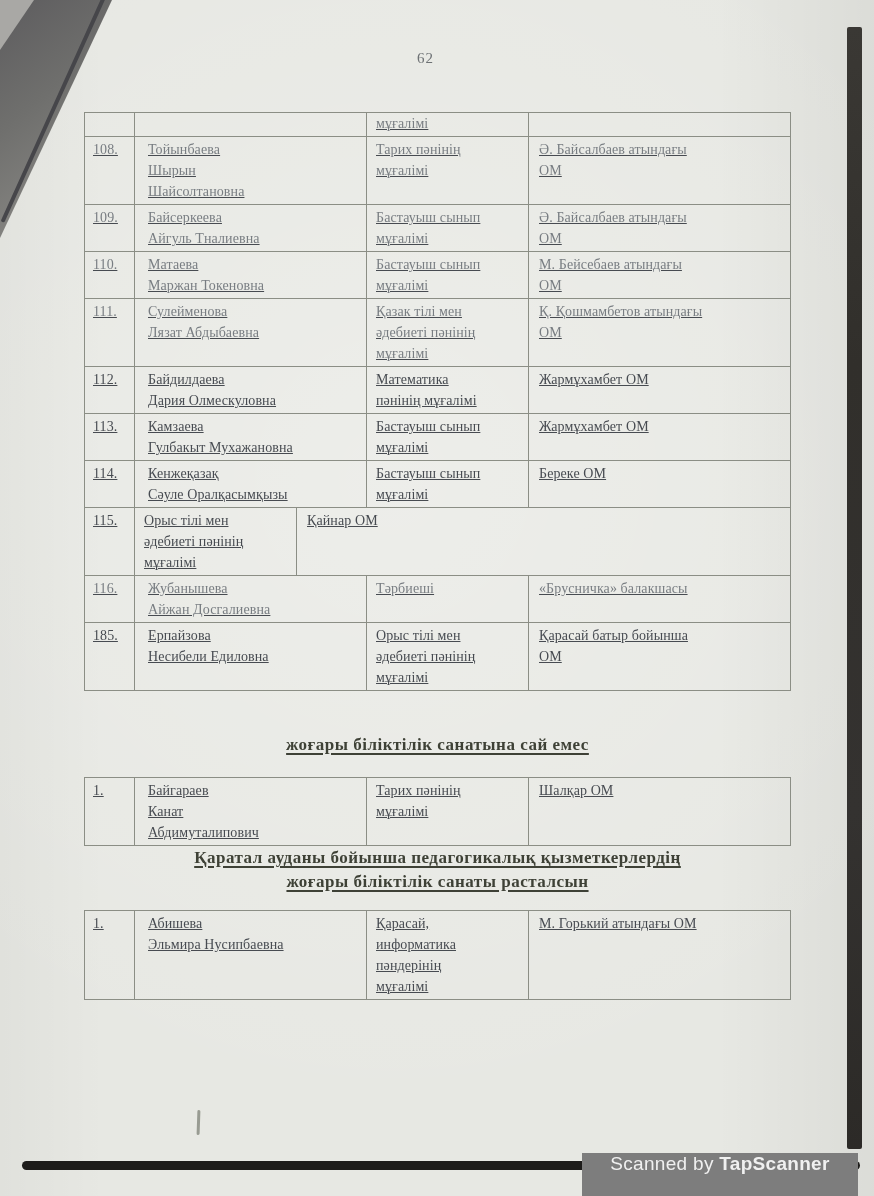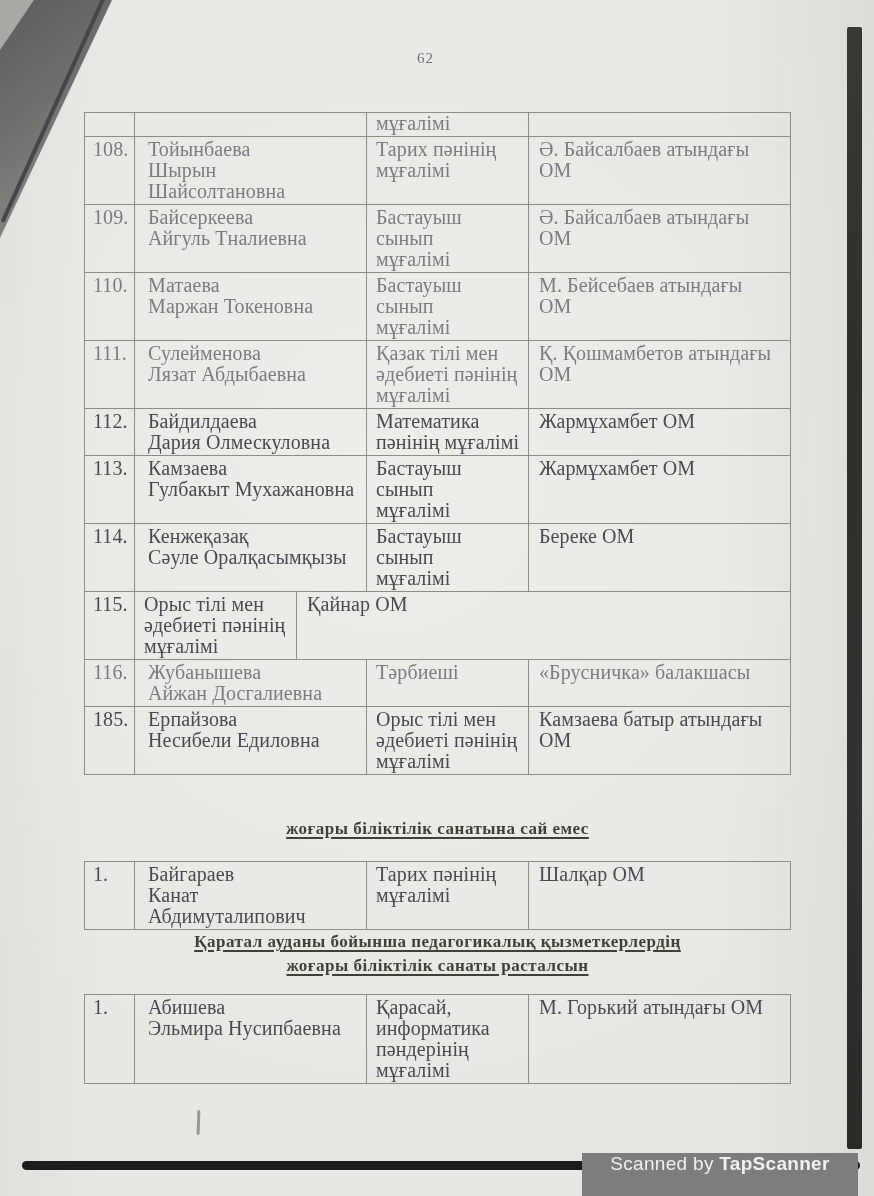--- a/index.html
+++ b/index.html
@@ -55,21 +55,21 @@
     font-size:19px;color:var(--band-text);letter-spacing:0.3px;
   }
   .scan-band b{font-weight:bold;}
   
   .page-number{
     position:absolute;left:417px;top:50px;font-size:15px;color:#6d7174;letter-spacing:1px;
   }
   .content{position:absolute;left:84px;top:0;width:707px;}
   .dtable{
     border:1.3px solid var(--tborder);
-    color:var(--ink-dark);font-size:20px;line-height:21px;letter-spacing:0.1px;
+    color:var(--ink-dark);font-size:14px;line-height:21px;letter-spacing:0.1px;text-decoration:underline;
   }
   .dtable.t1{margin-top:112px;}
   .dtable.t2{margin-top:20px;}
   .dtable.t3{margin-top:16px;}
   .trow{display:flex;}
   .trow + .trow .tcell{border-top:1px solid var(--tborder);}
   .tcell{
     box-sizing:border-box;padding:2px 6px 2px 8px;white-space:pre-line;
     border-right:1px solid var(--tborder);overflow:hidden;
   }
@@ -191,21 +191,21 @@
         <div class="tcell col-pos">Тәрбиеші</div>
         <div class="tcell col-school">«Брусничка» балакшасы</div>
       </div>
       <div class="trow">
         <div class="tcell col-num">185.</div>
         <div class="tcell col-name">Ерпайзова
 Несибели Едиловна</div>
         <div class="tcell col-pos">Орыс тілі мен
 әдебиеті пәнінің
 мұғалімі</div>
-        <div class="tcell col-school">Камзаева батыр атындағы
+        <div class="tcell col-school">Қарасай батыр бойынша
 ОМ</div>
       </div>
     </div>
 
   <div class="heading h2">
     <span class="hline">жоғары біліктілік санатына сай емес</span>
   </div>
 
   <div class="dtable t2">
       <div class="trow">

